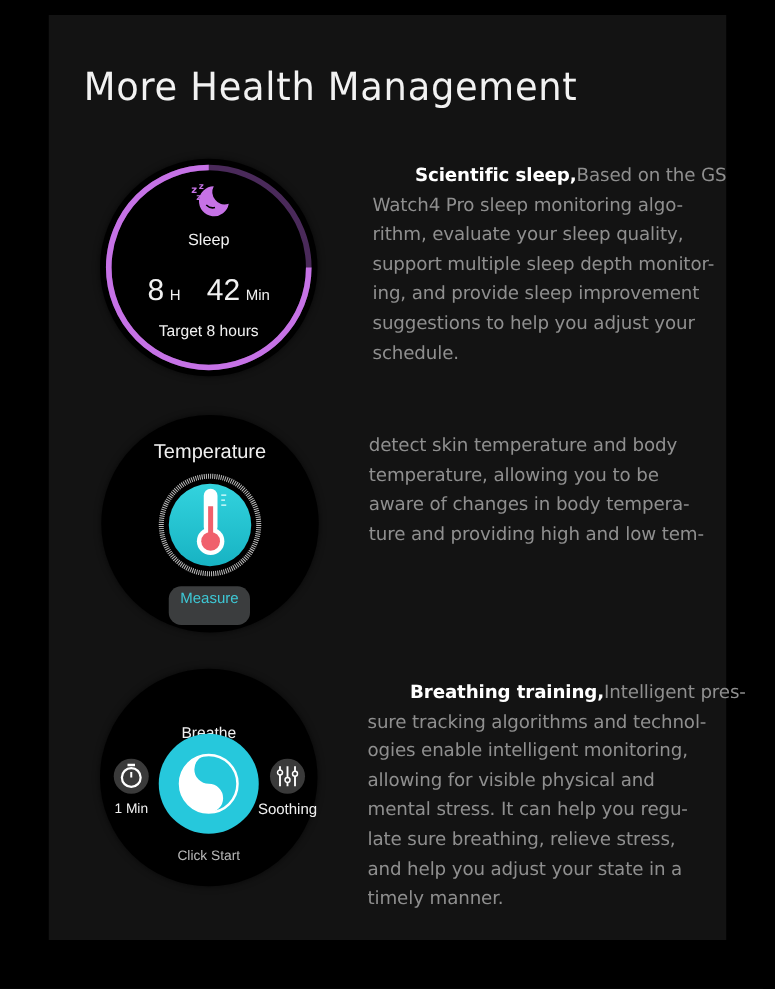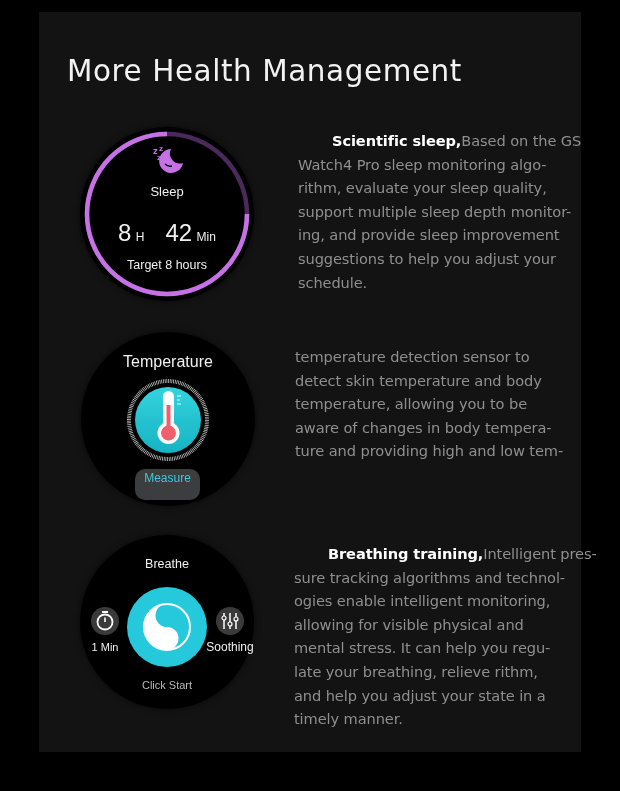--- a/index.html
+++ b/index.html
@@ -114,29 +114,28 @@
       <circle cx="16.5" cy="46" r="7.5" fill="#f0606c"></circle>
       <line x1="25" y1="9" x2="29" y2="9" stroke="#e9ffff" stroke-width="1"></line>
       <line x1="25" y1="13" x2="28" y2="13" stroke="#e9ffff" stroke-width="1"></line>
       <line x1="25" y1="17" x2="29" y2="17" stroke="#e9ffff" stroke-width="1"></line>
     </svg>
   </span>
   <div class="measure-btn">Measure</div>
 </div>
 
 <div class="desc" style="left:295px;top:345px;">
-  <span class="line">temperature detection sensor to</span>
   <span class="line">detect skin temperature and body</span>
   <span class="line">temperature, allowing you to be</span>
   <span class="line">aware of changes in body tempera-</span>
   <span class="line">ture and providing high and low tem-</span>
 </div>
 
 <div class="face" id="breathe-face">
-  <div class="lbl" style="top:22px;font-size:12.5px;">Breathe</div>
+  <div class="lbl" style="top:44px;font-size:12.5px;">Breathe</div>
 
   <div class="side-btn" style="left:11px;top:72px;">
     <span style="position:absolute;left:4px;top:3px;">
       <svg width="20" height="22" viewBox="0 0 20 22">
         <rect x="7" y="1" width="6" height="2" fill="#fff"></rect>
         <circle cx="10" cy="12" r="7.5" fill="none" stroke="#fff" stroke-width="1.8"></circle>
         <line x1="10" y1="12" x2="10" y2="7.5" stroke="#fff" stroke-width="1.6"></line>
       </svg>
     </span>
   </div>
@@ -167,16 +166,16 @@
 
   <div class="lbl" style="top:144px;font-size:11px;color:#b8b8b8;">Click Start</div>
 </div>
 
 <div class="desc" style="left:294px;top:542px;">
   <span class="line"><span class="lead">Breathing training,</span><span>Intelligent pres-</span></span>
   <span class="line">sure tracking algorithms and technol-</span>
   <span class="line">ogies enable intelligent monitoring,</span>
   <span class="line">allowing for visible physical and</span>
   <span class="line">mental stress. It can help you regu-</span>
-  <span class="line">late your breathing, relieve rithm,</span>
+  <span class="line">late sure breathing, relieve stress,</span>
   <span class="line">and help you adjust your state in a</span>
   <span class="line">timely manner.</span>
 </div>
 
 </body></html>

